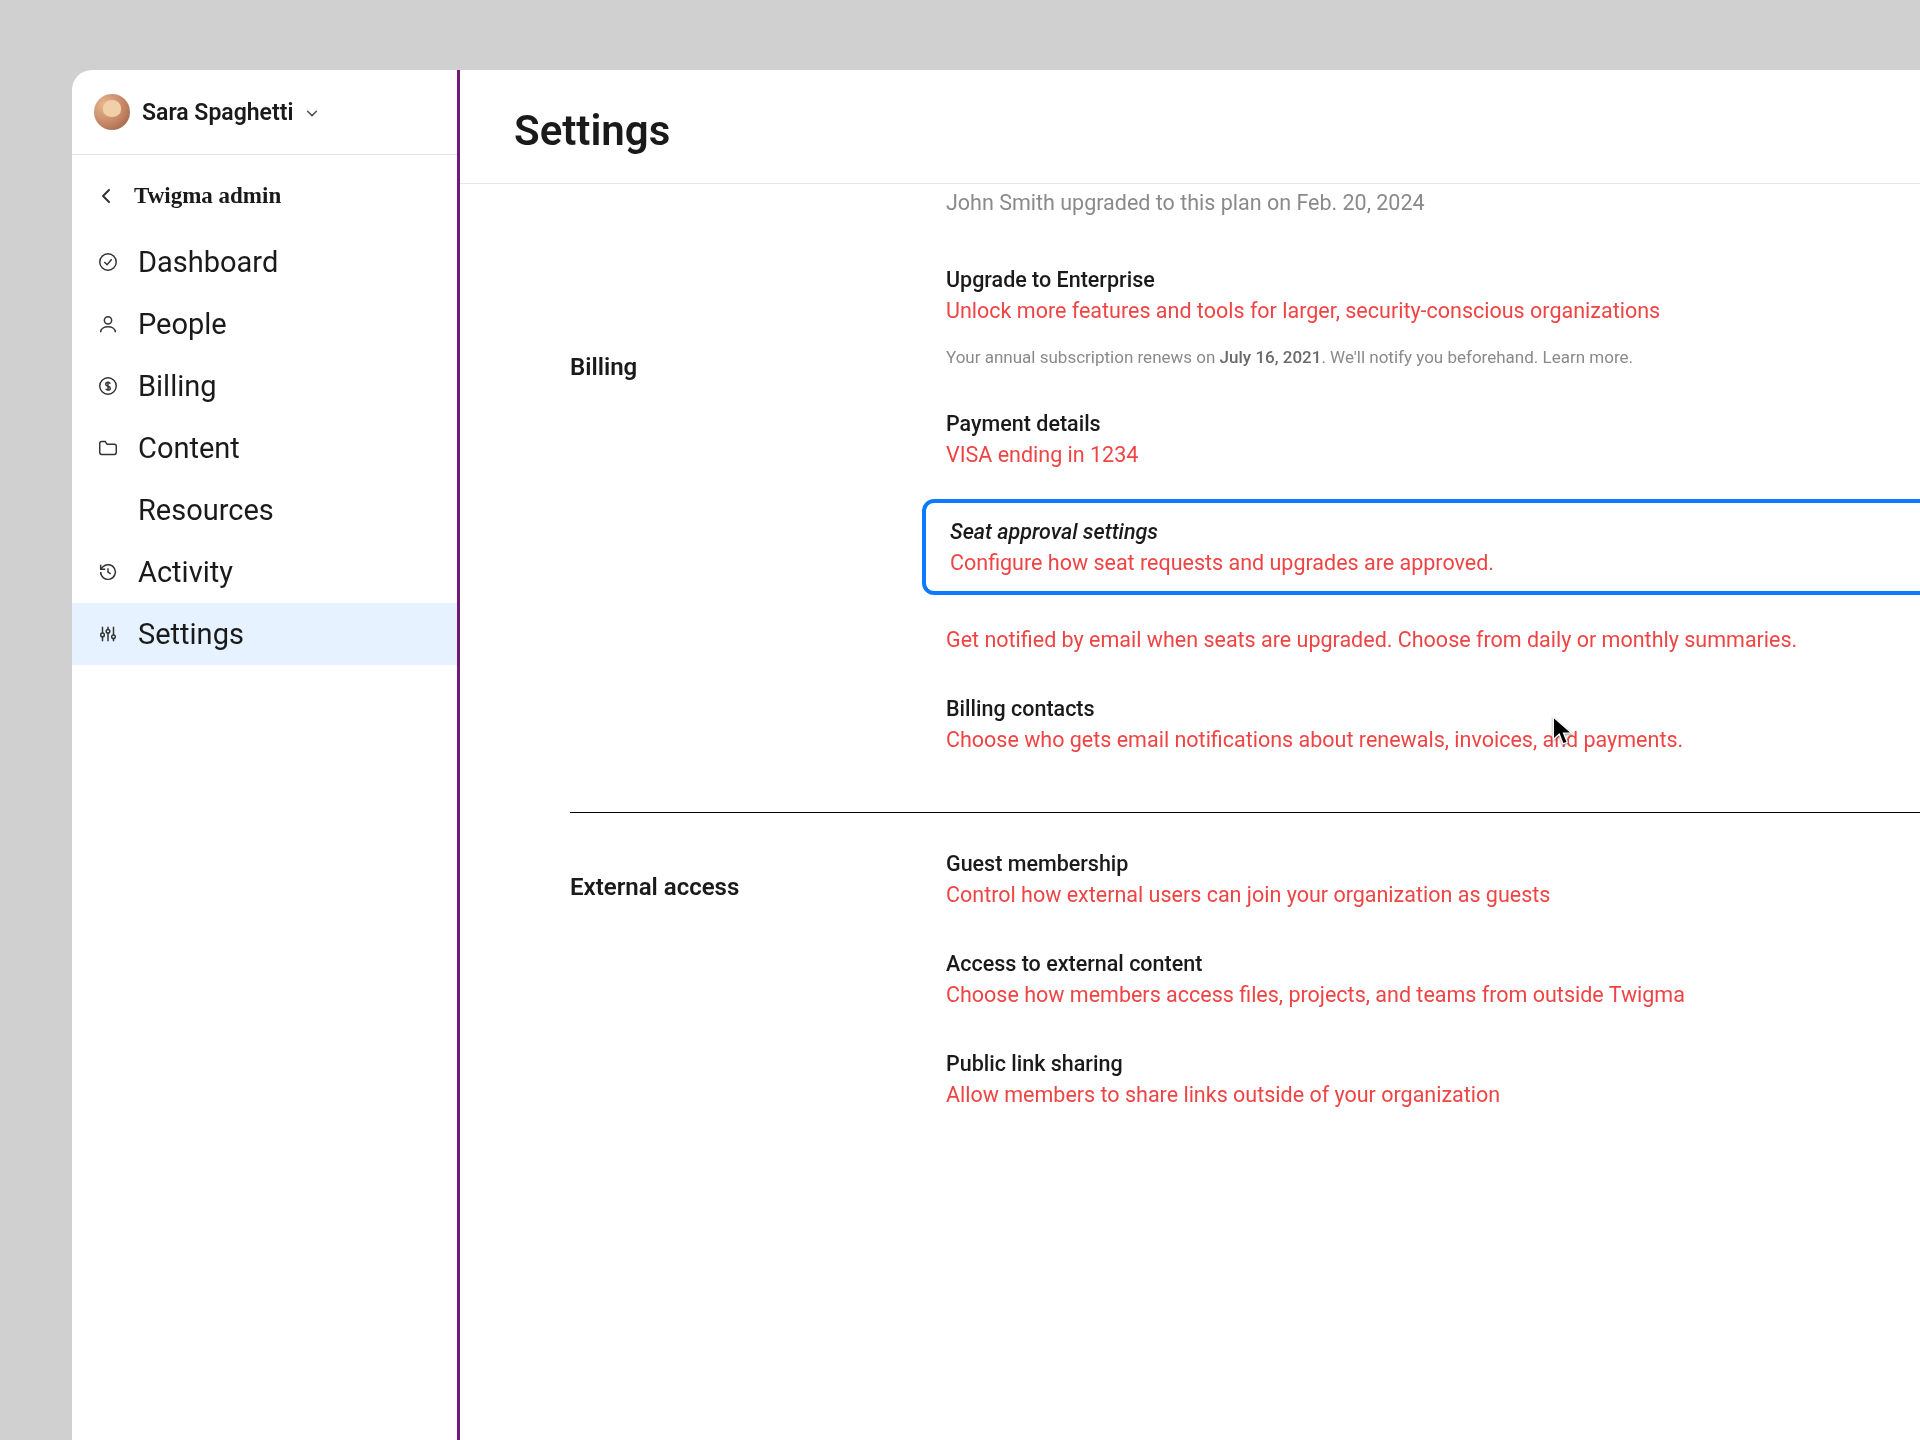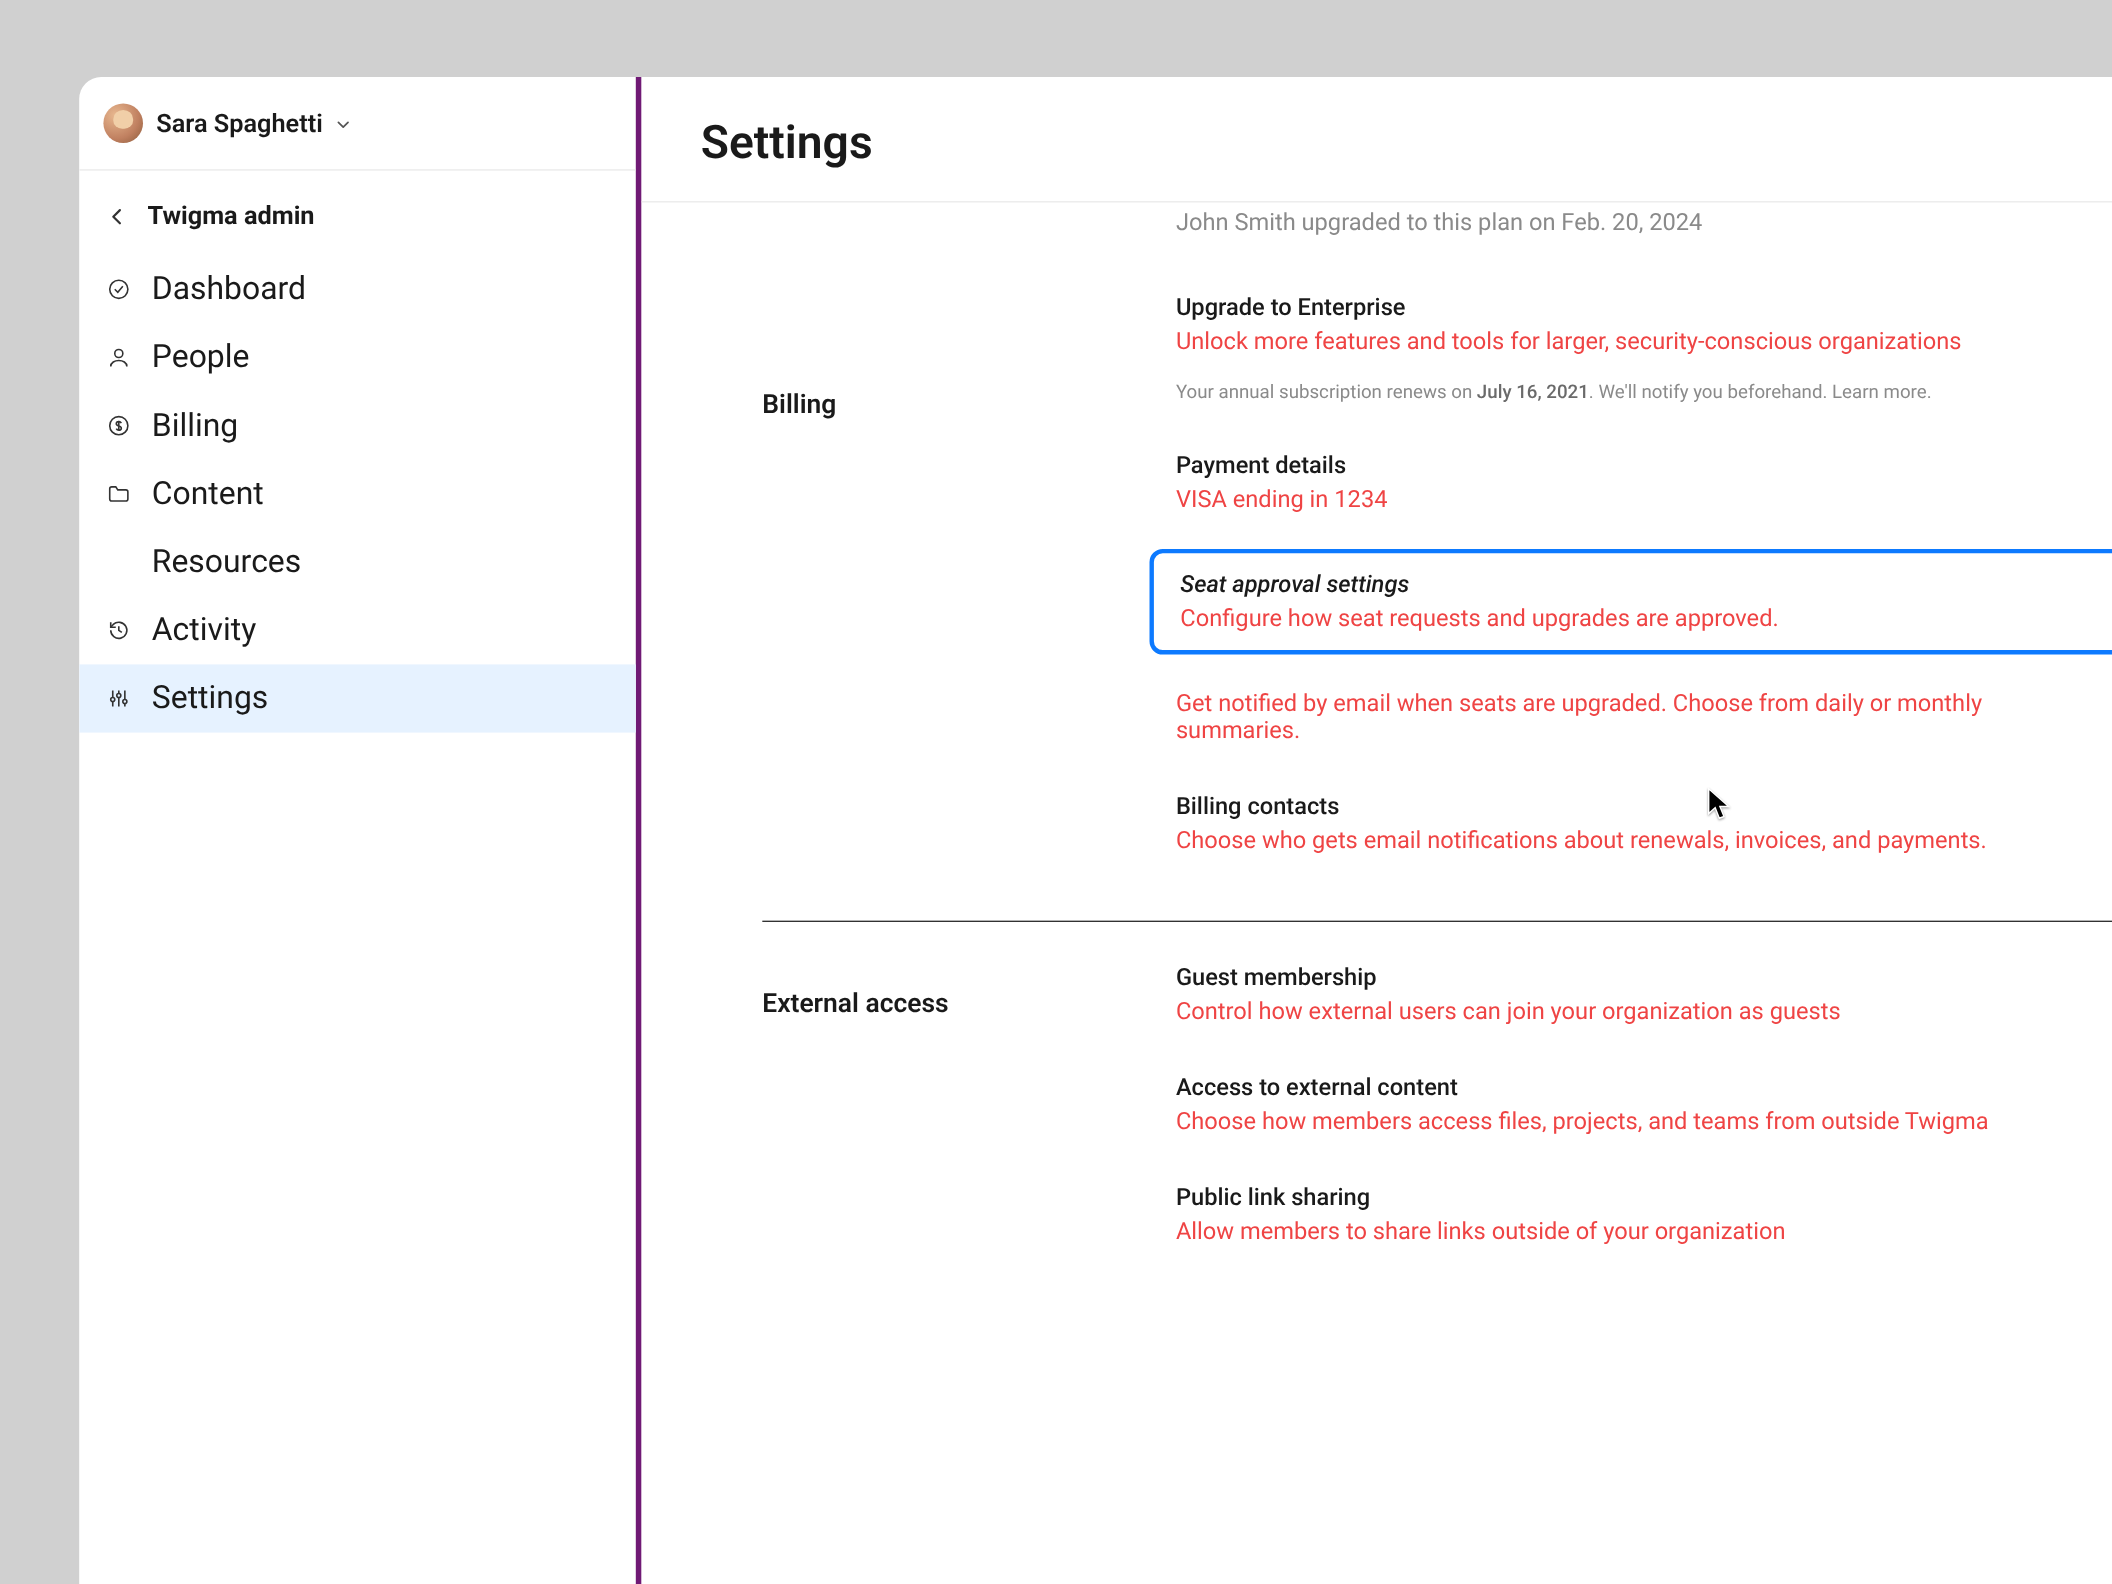--- a/index.html
+++ b/index.html
@@ -22,22 +22,22 @@
       left: 72px;
       right: 0;
       bottom: 0;
       background: #ffffff;
       border-radius: 20px 0 0 0;
       display: flex;
       overflow: hidden;
     }
     
     .sidebar {
-      width: 511px;
-      border-right: 5px solid #701a75;
+      width: 388px;
+      border-right: 3px solid #701a75;
       display: flex;
       flex-direction: column;
       flex-shrink: 0;
     }
     .user-section {
       display: flex;
       align-items: center;
       gap: 12px;
       padding: 24px 22px;
       border-bottom: 1px solid #e5e5e5;
@@ -69,20 +69,21 @@
     .chevron-down {
       width: 14px;
       height: 14px;
       display: inline-block;
     }
     .admin-header {
       display: flex;
       align-items: center;
       gap: 18px;
       padding: 28px 24px 12px 24px;
+      font-family: Liberation Serif, serif;
     }
     .back-arrow {
       width: 20px;
       height: 20px;
       display: inline-flex;
       align-items: center;
       justify-content: center;
     }
     .admin-title {
       font-size: 23px;

